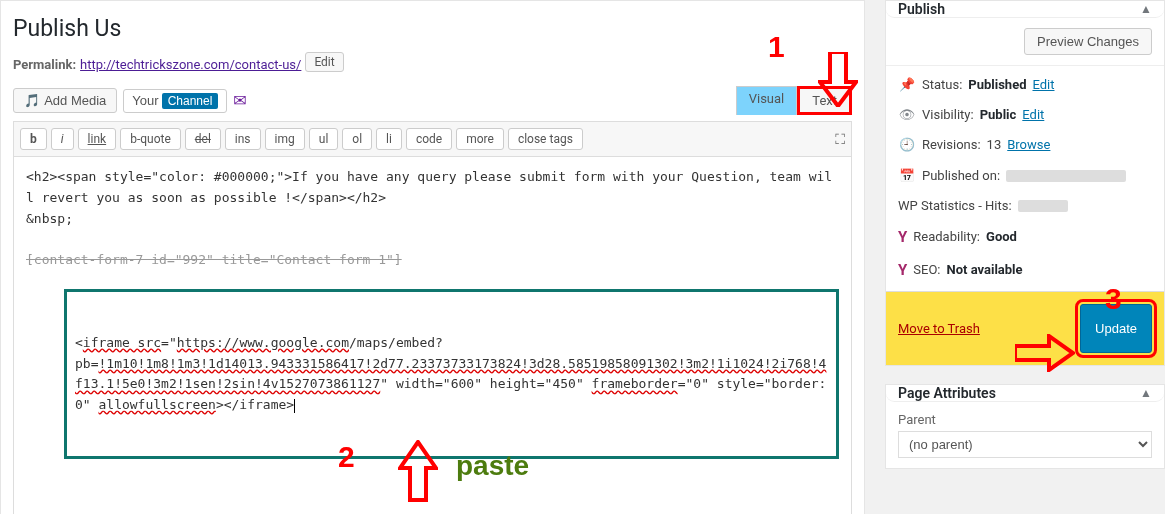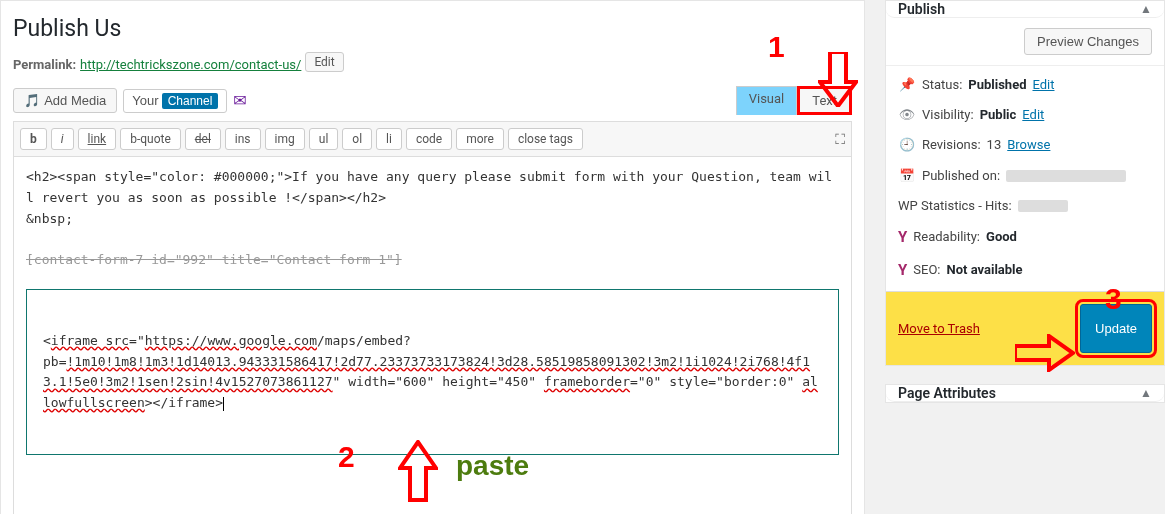--- a/index.html
+++ b/index.html
@@ -4,21 +4,21 @@
   <style>
     * { box-sizing: border-box; margin: 0; padding: 0; }
     body { font-family: -apple-system, BlinkMacSystemFont, "Segoe UI", Roboto, sans-serif; font-size: 13px; color: #444; background: #f1f1f1; display: flex; gap: 20px; padding: 0; width: 1165px; }
     
     .main { flex: 1; background: #fff; border: 1px solid #e5e5e5; padding: 10px 12px; min-width: 0; }
     .sidebar { width: 280px; display: flex; flex-direction: column; gap: 18px; }
     
     .page-title { font-size: 23px; font-weight: 400; color: #23282d; padding: 4px 0 10px; outline: none; }
     
     .permalink-row { font-size: 13px; color: #666; display: flex; align-items: flex-end; gap: 4px; margin-bottom: 14px; }
-    .permalink-row a { color: #15803d; text-decoration: underline; }
+    .permalink-row a { color: #4c1d95; text-decoration: underline; }
     .btn-small { display: inline-block; background: #f7f7f7; border: 1px solid #ccc; border-radius: 3px; padding: 2px 8px; font-size: 12px; color: #555; cursor: pointer; }
     
     .toolbar-row { display: flex; align-items: center; gap: 6px; margin-bottom: 6px; }
     .btn-media { display: inline-flex; align-items: center; gap: 4px; background: #f7f7f7; border: 1px solid #ccc; border-radius: 3px; padding: 4px 10px; font-size: 13px; color: #555; cursor: pointer; }
     .btn-media .dashicon { font-family: monospace; }
     .btn-channel { display: inline-flex; align-items: center; gap: 3px; background: #fff; border: 1px solid #ccc; border-radius: 3px; padding: 3px 8px; font-size: 13px; cursor: pointer; }
     .btn-channel .your { color: #555; }
     .btn-channel .channel { background: #0073aa; color: #fff; padding: 1px 6px; border-radius: 2px; font-size: 12px; }
     .mail-icon { color: #6a1b9a; font-size: 16px; cursor: pointer; }
     
@@ -27,21 +27,21 @@
     .editor-tab.active { background: #f7f7f7; color: #555; }
     .editor-tab.highlighted { border: 3px solid #ff0000; }
     
     .quicktags { display: flex; align-items: center; gap: 4px; background: #f7f7f7; border: 1px solid #ddd; padding: 6px; }
     .qt-btn { background: #fff; border: 1px solid #ccc; border-radius: 3px; padding: 3px 9px; font-size: 12px; color: #555; cursor: pointer; font-family: inherit; }
     .qt-btn.del { text-decoration: line-through; }
     .fullscreen-icon { margin-left: auto; color: #666; cursor: pointer; font-size: 14px; }
     
     .editor-area { border: 1px solid #ddd; border-top: none; padding: 10px 12px; font-family: Consolas, Monaco, monospace; font-size: 13px; line-height: 1.6; color: #333; background: #fff; min-height: 360px; white-space: pre-wrap; word-break: break-all; }
     .editor-area .struck { text-decoration: line-through; text-decoration-color: #999; color: #999; }
-    .editor-area .pasted-block { border: 1px solid #0f766e; padding: 20px 16px 40px; margin-top: 18px; }
+    .editor-area .pasted-block { border: 3px solid #0f766e; padding: 20px 8px 40px; margin-top: 18px; margin-left: 38px; }
     .editor-area .pasted-block .underline-misspell { text-decoration: underline; text-decoration-style: wavy; text-decoration-color: #d00; }
     .cursor { display: inline-block; width: 1px; height: 14px; background: #000; vertical-align: middle; }
     
     
     .anno { position: absolute; color: #ff0000; font-weight: bold; font-family: Arial, sans-serif; pointer-events: none; }
     .anno-num { font-size: 30px; }
     .anno-label { font-size: 28px; font-weight: 600; color: #4d7c0f; }
     .arrow { position: absolute; pointer-events: none; }
     
     .main-wrapper { position: relative; }
@@ -197,20 +197,26 @@
       <a class="trash-link">Move to Trash</a>
       <button class="btn-primary highlighted">Update</button>
     </div>
   </div>
 
   <div class="postbox">
     <div class="postbox-header">
       <h2>Page Attributes</h2>
       <span class="postbox-toggle">▲</span>
     </div>
+    <div class="postbox-body">
+      <label class="parent-label">Parent</label>
+      <select class="parent-select">
+        <option>(no parent)</option>
+      </select>
+    </div>
   </div>
 
 </div>
 
   <span class="anno anno-num" style="top:282px; left:220px;">3</span>
   <svg class="arrow" style="top:334px; left:130px;" width="60" height="38">
     <path d="M0 12 L34 12 L34 2 L58 19 L34 36 L34 26 L0 26 Z" fill="none" stroke="#ff0000" stroke-width="4"></path>
   </svg>
 </div>
 

